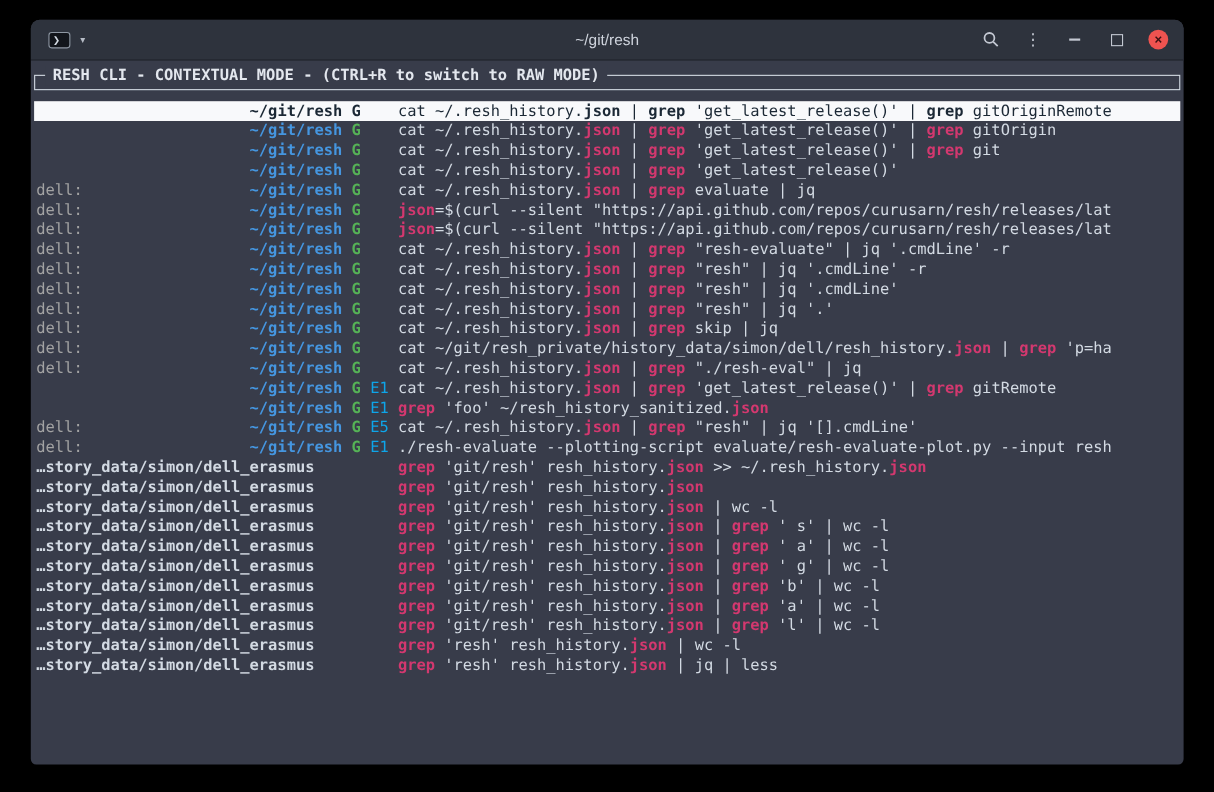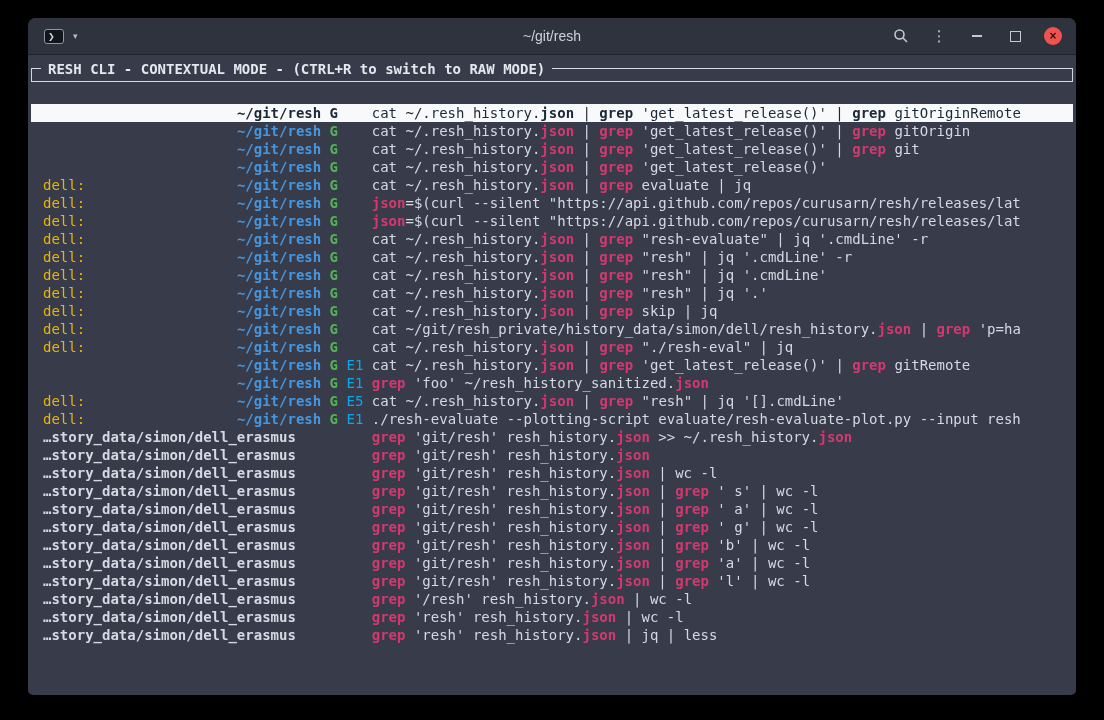--- a/index.html
+++ b/index.html
@@ -31,33 +31,33 @@
   .restore-sq{width:9px;height:9px;border:1px solid #c3c8d2;}
   .close-btn{
     width:18px;height:18px;border-radius:50%;background:#ef5350;
     color:#3b1012;font-size:12px;font-weight:bold;line-height:18px;text-align:center;
   }
   .terminal{
     height:641px;padding:4px 3px;box-sizing:border-box;overflow:hidden;
     color:#d3dae3;font-size:14px;line-height:18px;
   }
   .searchbox{
-    border:1px solid #d3dae3;margin:9px 0 22px;position:relative;
+    border:1px solid #d3dae3;margin:9px 0 10px;position:relative;
     padding:9px 7px 3px;
   }
   .box-title{
     position:absolute;top:-9px;left:9px;background:#383c4a;padding:0 7px;
     font-weight:bold;color:#e3e7ee;white-space:pre;
   }
   .query{white-space:pre;height:18px;}
   .rows{}
-  .line{height:18px;white-space:pre;overflow:hidden;padding-left:12px;}
+  .line{height:18px;white-space:pre;overflow:hidden;padding-left:2px;}
   .line.selected{background:#f8f9fb;}
   .line.selected span{color:#1b2835;}
-  .host{color:#eab308;}
+  .host{color:#a3a3a3;}
   .plain{color:#d3dae3;font-weight:bold;}
   .dir{color:#4596e0;font-weight:bold;}
   .g{color:#55b256;font-weight:bold;}
   .e{color:#0ea5e9;font-weight:normal;}
   .m{color:#d3386f;font-weight:bold;}
 </style>
 </head>
 <body>
 
 <div class="window">
@@ -110,18 +110,17 @@
         <div class="line"><span class="host">dell:</span><span>                  </span><span class="dir">~/git/resh</span><span> </span><span class="g">G</span><span> </span><span class="e">E1</span><span> </span><span>./resh-evaluate --plotting-script evaluate/resh-evaluate-plot.py --input resh</span></div>
         <div class="line"><span class="plain">…story_data/simon/dell_erasmus</span><span>   </span><span>      </span><span class="m">grep</span><span> 'git/resh' resh_history.</span><span class="m">json</span><span> &gt;&gt; ~/.resh_history.</span><span class="m">json</span></div>
         <div class="line"><span class="plain">…story_data/simon/dell_erasmus</span><span>   </span><span>      </span><span class="m">grep</span><span> 'git/resh' resh_history.</span><span class="m">json</span></div>
         <div class="line"><span class="plain">…story_data/simon/dell_erasmus</span><span>   </span><span>      </span><span class="m">grep</span><span> 'git/resh' resh_history.</span><span class="m">json</span><span> | wc -l</span></div>
         <div class="line"><span class="plain">…story_data/simon/dell_erasmus</span><span>   </span><span>      </span><span class="m">grep</span><span> 'git/resh' resh_history.</span><span class="m">json</span><span> | </span><span class="m">grep</span><span> ' s' | wc -l</span></div>
         <div class="line"><span class="plain">…story_data/simon/dell_erasmus</span><span>   </span><span>      </span><span class="m">grep</span><span> 'git/resh' resh_history.</span><span class="m">json</span><span> | </span><span class="m">grep</span><span> ' a' | wc -l</span></div>
         <div class="line"><span class="plain">…story_data/simon/dell_erasmus</span><span>   </span><span>      </span><span class="m">grep</span><span> 'git/resh' resh_history.</span><span class="m">json</span><span> | </span><span class="m">grep</span><span> ' g' | wc -l</span></div>
         <div class="line"><span class="plain">…story_data/simon/dell_erasmus</span><span>   </span><span>      </span><span class="m">grep</span><span> 'git/resh' resh_history.</span><span class="m">json</span><span> | </span><span class="m">grep</span><span> 'b' | wc -l</span></div>
         <div class="line"><span class="plain">…story_data/simon/dell_erasmus</span><span>   </span><span>      </span><span class="m">grep</span><span> 'git/resh' resh_history.</span><span class="m">json</span><span> | </span><span class="m">grep</span><span> 'a' | wc -l</span></div>
         <div class="line"><span class="plain">…story_data/simon/dell_erasmus</span><span>   </span><span>      </span><span class="m">grep</span><span> 'git/resh' resh_history.</span><span class="m">json</span><span> | </span><span class="m">grep</span><span> 'l' | wc -l</span></div>
-        <div class="line"><span class="plain">…story_data/simon/dell_erasmus</span><span>   </span><span>      </span><span class="m">grep</span><span> '/resh' resh_history.</span><span class="m">json</span><span> | wc -l</span></div>
         <div class="line"><span class="plain">…story_data/simon/dell_erasmus</span><span>   </span><span>      </span><span class="m">grep</span><span> 'resh' resh_history.</span><span class="m">json</span><span> | wc -l</span></div>
         <div class="line"><span class="plain">…story_data/simon/dell_erasmus</span><span>   </span><span>      </span><span class="m">grep</span><span> 'resh' resh_history.</span><span class="m">json</span><span> | jq | less</span></div>
       </div>
   </div>
 </div>
 
 </body></html>

